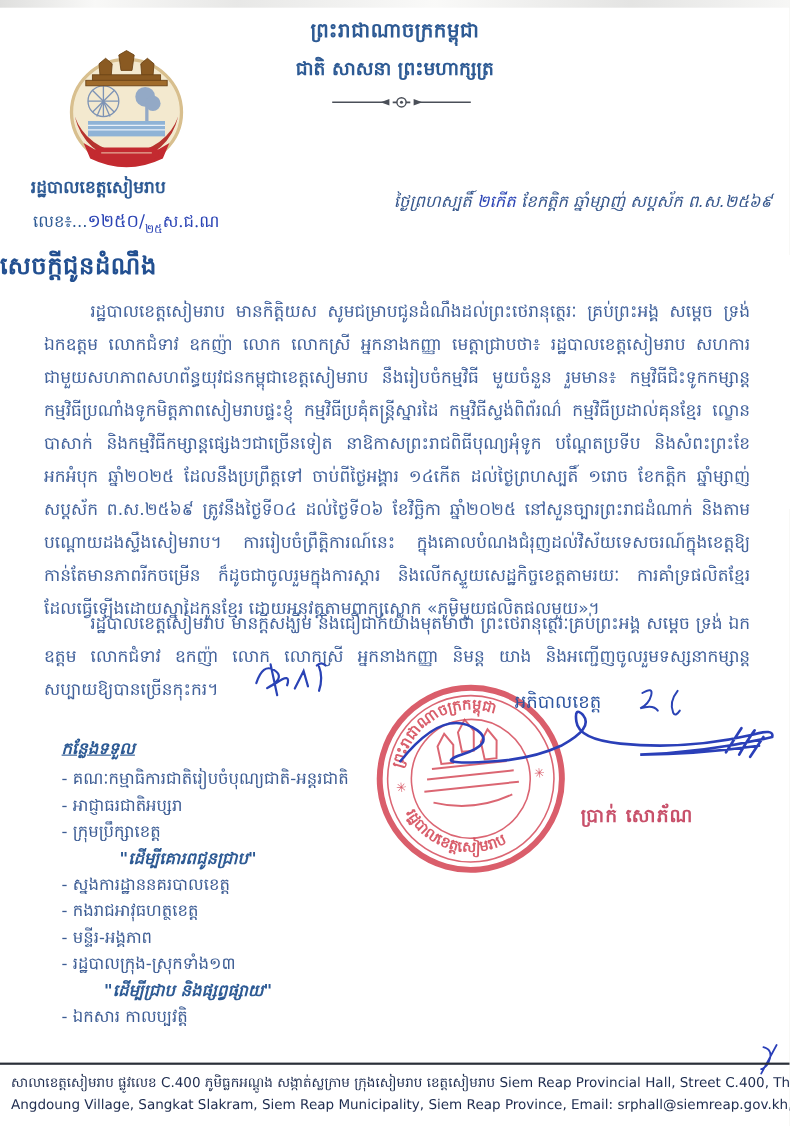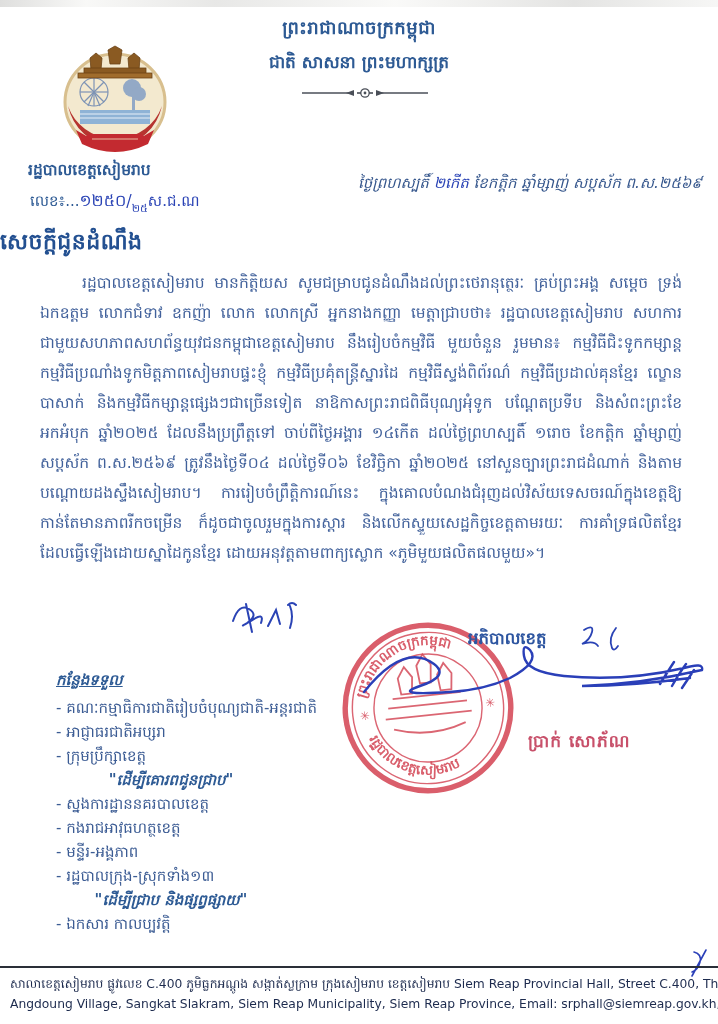--- a/index.html
+++ b/index.html
@@ -34,21 +34,21 @@
   
   .para{position:absolute;left:40px;width:642px;text-align:justify;
     font-size:15.5px;line-height:30px;color:#41619b;}
   .p1{top:268px;}
   .p2{top:552px;width:642px;}
   .para .indent{display:inline-block;width:42px;}
   .initials{position:absolute;top:596px;left:228px;width:90px;height:40px;}
   
   .stampwrap{position:absolute;top:618px;left:338px;width:180px;height:180px;
     transform:rotate(-6deg);opacity:.88;}
-  .gov-title{position:absolute;top:628px;left:468px;font-size:16.5px;font-weight:bold;color:#2d55a0;}
+  .gov-title{position:absolute;top:628px;left:468px;font-size:16.5px;font-weight:normal;color:#2d55a0;}
   .gov-marks{position:absolute;top:622px;left:578px;width:60px;height:34px;}
   .signature{position:absolute;top:640px;left:360px;width:350px;height:80px;}
   .gov-name{position:absolute;top:730px;left:528px;font-size:17px;font-weight:bold;
     color:#c8506a;letter-spacing:1px;}
   
   .cc{position:absolute;top:668px;left:56px;width:300px;font-size:15px;
     color:#3c5c94;line-height:24px;}
   .cc .head{font-weight:bold;text-decoration:underline;font-style:italic;color:#2d5a94;margin-bottom:4px;}
   .cc .note{font-style:italic;font-weight:bold;text-align:center;width:230px;color:#2d5a94;}
   
@@ -121,20 +121,21 @@
     <span>លេខ៖...</span><span class="hand num">១២៥០/</span><span class="hand sub">២៥</span><span class="hand">ស.ជ.ណ</span>
   </div>
 
   <div class="dateline">
     <div><span>ថ្ងៃព្រហស្បតិ៍ </span><span class="hand hw">២កើត</span><span> ខែកត្តិក ឆ្នាំម្សាញ់ សប្តស័ក ព.ស.២៥៦៩</span></div>
   </div>
 
   <div class="title">សេចក្តីជូនដំណឹង</div>
 
   <div class="para p1"><span class="indent"></span><span>រដ្ឋបាលខេត្តសៀមរាប មានកិត្តិយស សូមជម្រាបជូនដំណឹងដល់ព្រះថេរានុត្ថេរៈ គ្រប់ព្រះអង្គ សម្តេច ទ្រង់ ឯកឧត្តម លោកជំទាវ ឧកញ៉ា លោក លោកស្រី អ្នកនាងកញ្ញា មេត្តាជ្រាបថា៖ រដ្ឋបាលខេត្តសៀមរាប សហការជាមួយសហភាពសហព័ន្ធយុវជនកម្ពុជាខេត្តសៀមរាប នឹងរៀបចំកម្មវិធី មួយចំនួន រួមមាន៖ កម្មវិធីជិះទូកកម្សាន្ត កម្មវិធីប្រណាំងទូកមិត្តភាពសៀមរាបផ្ទះខ្ញុំ កម្មវិធីប្រគុំតន្ត្រីស្នារដៃ កម្មវិធីស្ទង់ពិព័រណ៌ កម្មវិធីប្រដាល់គុនខ្មែរ ល្ខោនបាសាក់ និងកម្មវិធីកម្សាន្តផ្សេងៗជាច្រើនទៀត នាឱកាសព្រះរាជពិធីបុណ្យអុំទូក បណ្តែតប្រទីប និងសំពះព្រះខែ អកអំបុក ឆ្នាំ២០២៥ ដែលនឹងប្រព្រឹត្តទៅ ចាប់ពីថ្ងៃអង្គារ ១៤កើត ដល់ថ្ងៃព្រហស្បតិ៍ ១រោច ខែកត្តិក ឆ្នាំម្សាញ់ សប្តស័ក ព.ស.២៥៦៩ ត្រូវនឹងថ្ងៃទី០៤ ដល់ថ្ងៃទី០៦ ខែវិច្ឆិកា ឆ្នាំ២០២៥ នៅសួនច្បារព្រះរាជដំណាក់ និងតាមបណ្តោយដងស្ទឹងសៀមរាប។ ការរៀបចំព្រឹត្តិការណ៍នេះ ក្នុងគោលបំណងជំរុញដល់វិស័យទេសចរណ៍ក្នុងខេត្តឱ្យកាន់តែមានភាពរីកចម្រើន ក៏ដូចជាចូលរួមក្នុងការស្តារ និងលើកស្ទួយសេដ្ឋកិច្ចខេត្តតាមរយៈ ការគាំទ្រផលិតខ្មែរ ដែលធ្វើឡើងដោយស្នាដៃកូនខ្មែរ ដោយអនុវត្តតាមពាក្យស្លោក «ភូមិមួយផលិតផលមួយ»។</span></div>
+  <div class="para p2"><span class="indent"></span><span>រដ្ឋបាលខេត្តសៀមរាប មានក្តីសង្ឃឹម និងជឿជាក់យ៉ាងមុតមាំថា ព្រះថេរានុត្ថេរៈគ្រប់ព្រះអង្គ សម្តេច ទ្រង់ ឯកឧត្តម លោកជំទាវ ឧកញ៉ា លោក លោកស្រី អ្នកនាងកញ្ញា និមន្ត យាង និងអញ្ជើញចូលរួមទស្សនាកម្សាន្ត សប្បាយឱ្យបានច្រើនកុះករ។</span></div>
 
   <svg class="initials" viewBox="0 0 90 40">
     <path d="M5 25 q6 -18 16 -12 q10 6 -2 14 q-10 6 4 -2 q14 -10 10 2 M18 8 l6 28 M40 30 l8 -16 l4 14 M62 10 q4 10 0 22 M60 9 q4 -4 8 0" fill="none" stroke="#2a43b5" stroke-width="2" stroke-linecap="round"></path>
   </svg>
 
   <svg class="stampwrap" viewBox="0 0 200 200">
     <defs>
       <path id="arcTop" d="M 30 100 A 70 70 0 0 1 170 100"></path>
       <path id="arcBot" d="M 26 100 A 74 74 0 0 0 174 100"></path>
     </defs>

